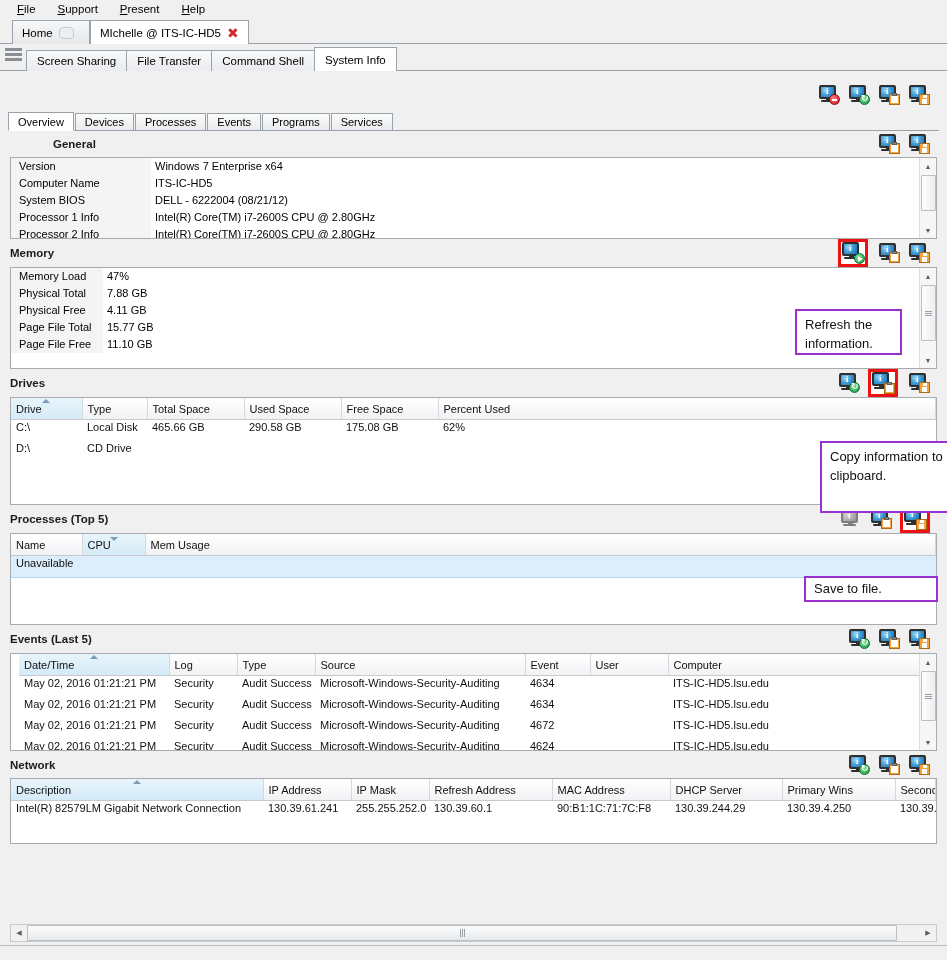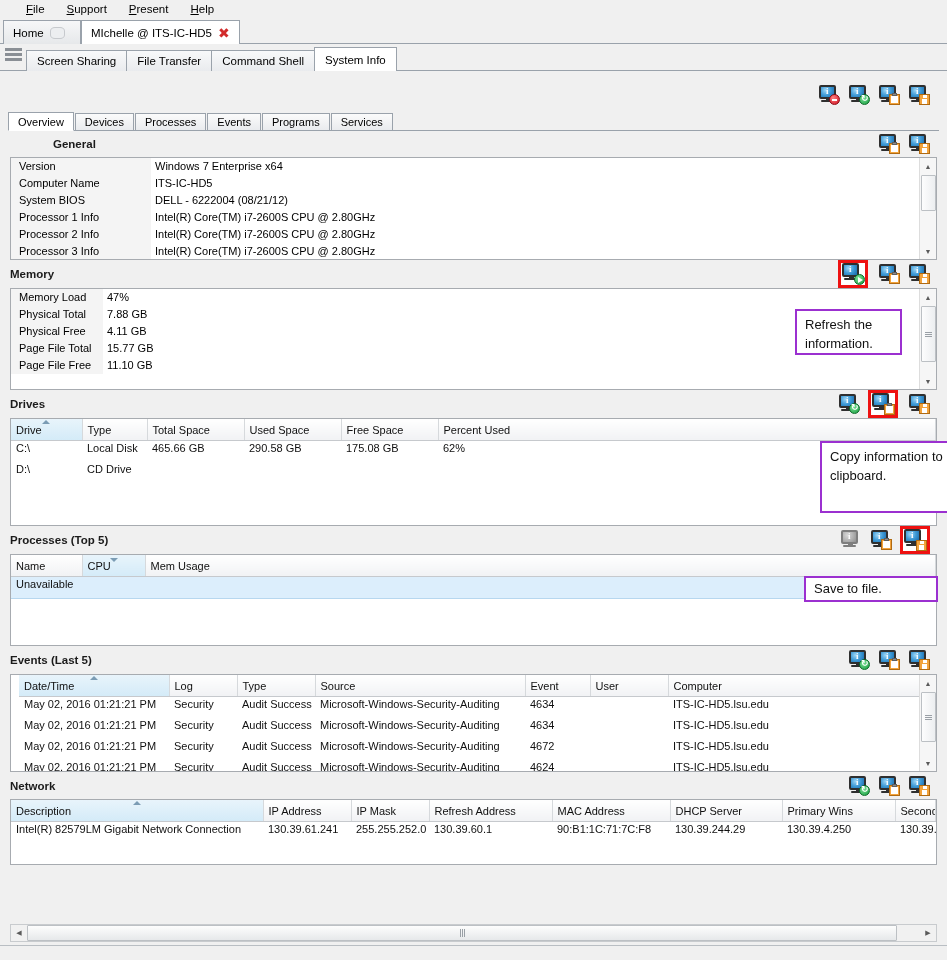--- a/index.html
+++ b/index.html
@@ -6,27 +6,27 @@
   body{
     width:947px;height:960px;overflow:hidden;
     font-family:"Liberation Sans",sans-serif;
     font-size:11px;color:#000;
     background:#f0f0f0;
     -webkit-font-smoothing:antialiased;
   }
   .app{width:947px;height:960px;position:relative;background:#f0f0f0;}
 
   
-  .menubar{height:18px;background:#f0f0f0;display:flex;align-items:center;padding-left:15px;}
+  .menubar{height:18px;background:#f0f0f0;display:flex;align-items:center;padding-left:6px;}
   .menubar .mi{padding:1px 11px;font-size:11.5px;color:#000;}
   .menubar .mi u{text-decoration:underline;}
 
   
   .sessionbar{height:26px;background:#f0f0f0;position:relative;
-    border-bottom:1px solid #9aa2ab;box-sizing:border-box;display:flex;align-items:flex-end;padding-left:3px;}
+    border-bottom:1px solid #9aa2ab;box-sizing:border-box;display:flex;align-items:flex-end;padding-left:12px;}
   .stab{height:24px;box-sizing:border-box;display:flex;align-items:center;gap:6px;
     padding:0 9px;font-size:11.5px;border:1px solid #9aa2ab;border-bottom:none;
     background:linear-gradient(#fbfbfb,#e7e9ec);position:relative;top:1px;}
   .stab.active{background:#ffffff;z-index:3;}
   .stab.inactive{background:linear-gradient(#f6f7f8,#e6e8ea);}
   .bubble-icon{width:13px;height:10px;border:1px solid #c6c9cd;border-radius:5px/4px;background:#eceef0;display:inline-block;}
   .close-x{color:#d22b2b;font-weight:bold;font-size:14px;line-height:1;font-family:"DejaVu Sans",sans-serif;}
 
   
   .modulebar{height:27px;background:#f0f0f0;display:flex;align-items:flex-end;
@@ -220,21 +220,21 @@
             <span class="badge clip"></span>
           </span>
         <span class="ic">
             <span class="mon"></span>
             <span class="stand"></span>
             <span class="i"></span>
             <span class="badge save"></span>
           </span>
       </span>
     </div>
-    <div class="box" style="height:103px;">
+    <div class="box" style="height:82px;">
       <div class="kvlist">
         <div class="kv">
             <span class="k">Version</span>
             <span class="v">Windows 7 Enterprise x64</span>
           </div>
         <div class="kv">
             <span class="k">Computer Name</span>
             <span class="v">ITS-IC-HD5</span>
           </div>
         <div class="kv">

